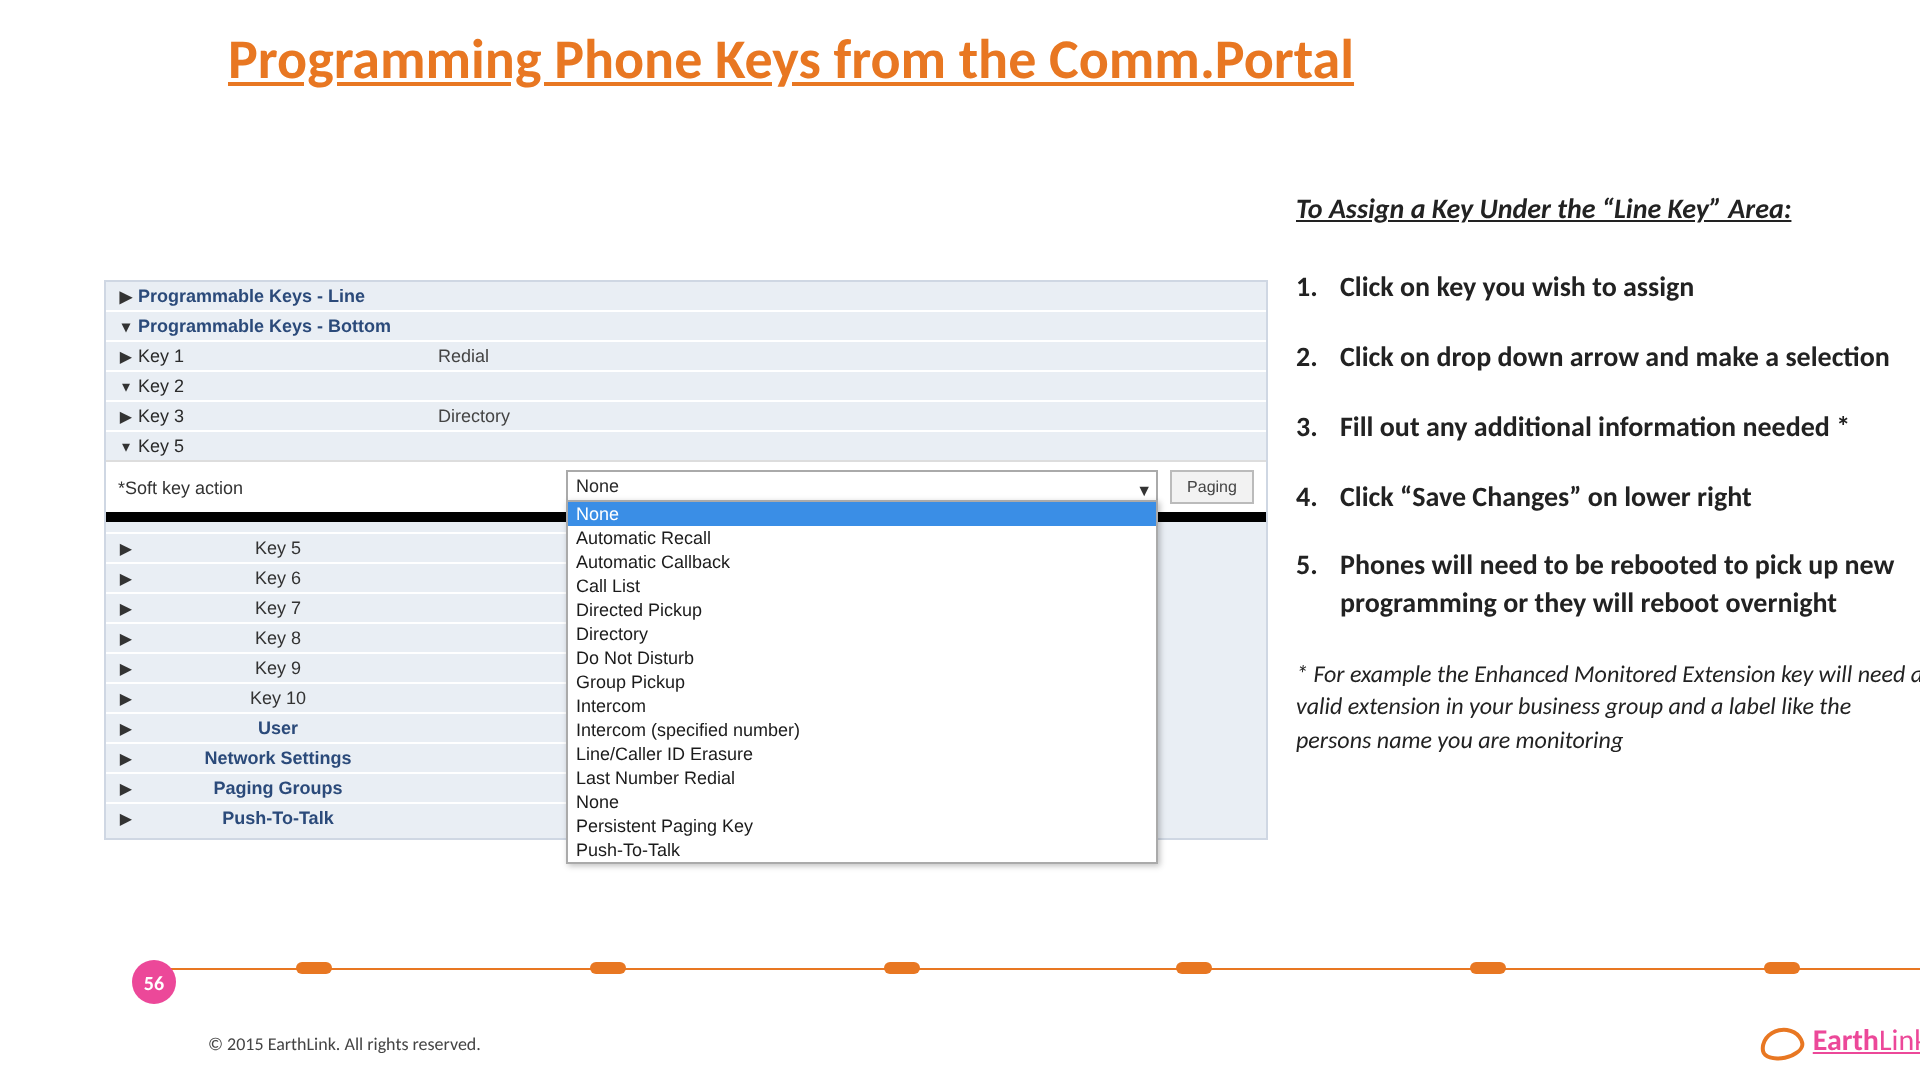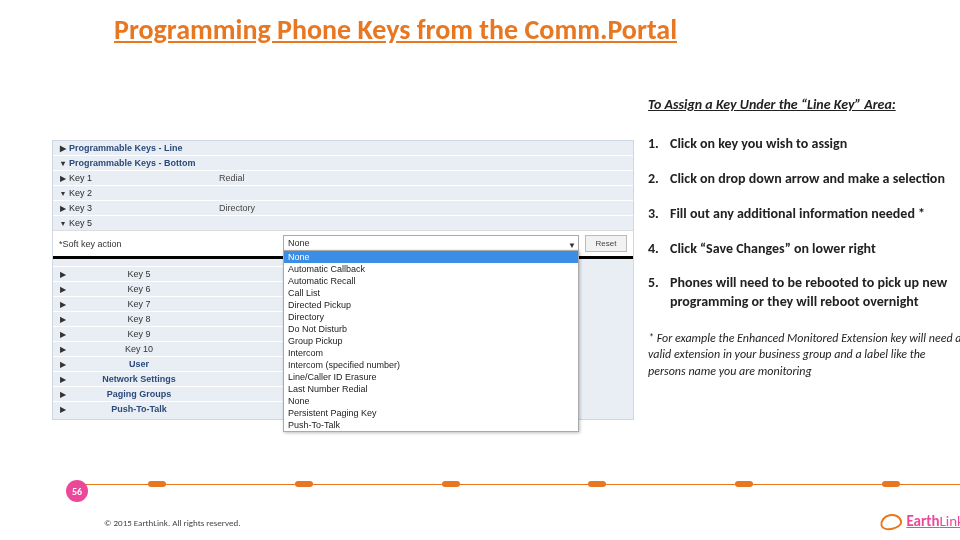--- a/index.html
+++ b/index.html
@@ -6,21 +6,21 @@
   .slide{position:relative;width:960px;height:540px;overflow:hidden;margin-left:44px;}
   .title{position:absolute;left:70px;top:12px;color:#e87722;font-size:28px;font-weight:600;text-decoration:underline;}
   .screenshot{position:absolute;left:8px;top:140px;width:580px;height:278px;background:#e9eef4;border:1px solid #cfd7e3;font-family:Arial,sans-serif;color:#2a2a2a;}
   .panel{background:#e9eef4;font-size:9px;}
   .row{display:flex;align-items:center;padding:2px 6px;border-top:1px solid #ffffff;}
   .row.first{border-top:none;}
   .arrow{display:inline-block;width:8px;text-align:center;color:#333;font-size:8px;margin-right:2px;}
   .lbl{flex:0 0 150px;}
   .val{flex:1;color:#444;}
   .seprow{font-weight:bold;color:#2b4a7a;}
-  .softrow{display:flex;align-items:center;padding:4px 6px;background:#fff;border-top:1px solid #ddd;border-bottom:3px solid #000000;}
+  .softrow{display:flex;align-items:center;padding:4px 6px;background:#fff;border-top:1px solid #ddd;border-bottom:5px solid #000000;}
   .softlbl{flex:0 0 224px;font-size:9px;color:#333;}
   .selectbox{flex:1;position:relative;}
   .selectctl{height:15px;border:1px solid #aaa;background:#fff;font-size:9px;padding:0 4px;line-height:15px;position:relative;}
   .selectctl .chev{position:absolute;right:2px;top:2px;font-size:8px;color:#333;}
   .dropdown{position:absolute;top:15px;left:0;right:0;background:#fff;border:1px solid #aaa;box-shadow:1px 1px 3px rgba(0,0,0,0.25);max-height:180px;overflow:hidden;z-index:10;}
   .dropdown .opt{font-size:9px;padding:1px 4px;color:#1b1b1b;white-space:nowrap;}
   .dropdown .opt.sel{background:#3a8ee6;color:#fff;}
   .resetbtn{margin-left:6px;width:40px;height:15px;border:1px solid #bbb;background:#f2f2f2;font-size:8px;display:flex;align-items:center;justify-content:center;color:#444;}
   .lowerrows{position:absolute;left:0;top:125px;right:346px;}
   .lowerrows .row{font-size:9px;color:#333;}
@@ -81,39 +81,39 @@
 
       <div class="softrow">
         <div class="softlbl">*Soft key action</div>
         <div class="selectbox">
           <div class="selectctl">
             <span>None</span>
             <span class="chev">▼</span>
           </div>
           <div class="dropdown">
             <div class="opt sel">None</div>
+            <div class="opt">Automatic Recall</div>
             <div class="opt">Automatic Callback</div>
-            <div class="opt">Automatic Recall</div>
             <div class="opt">Call List</div>
             <div class="opt">Directed Pickup</div>
             <div class="opt">Directory</div>
             <div class="opt">Do Not Disturb</div>
             <div class="opt">Group Pickup</div>
             <div class="opt">Intercom</div>
             <div class="opt">Intercom (specified number)</div>
             <div class="opt">Line/Caller ID Erasure</div>
             <div class="opt">Last Number Redial</div>
             <div class="opt">None</div>
             <div class="opt">Persistent Paging Key</div>
             <div class="opt">Push-To-Talk</div>
             <div class="opt">Persistent Push To Talk</div>
 
           </div>
         </div>
-        <div class="resetbtn">Reset</div>
+        <div class="resetbtn">Paging</div>
       </div>
     </div>
 
     <div class="lowerrows">
       <div class="row">
           <span class="arrow">▶</span>
           <span class="lbl" style="font-weight:normal;color:#333">Key 5</span>
         </div>
       <div class="row">
           <span class="arrow">▶</span>

